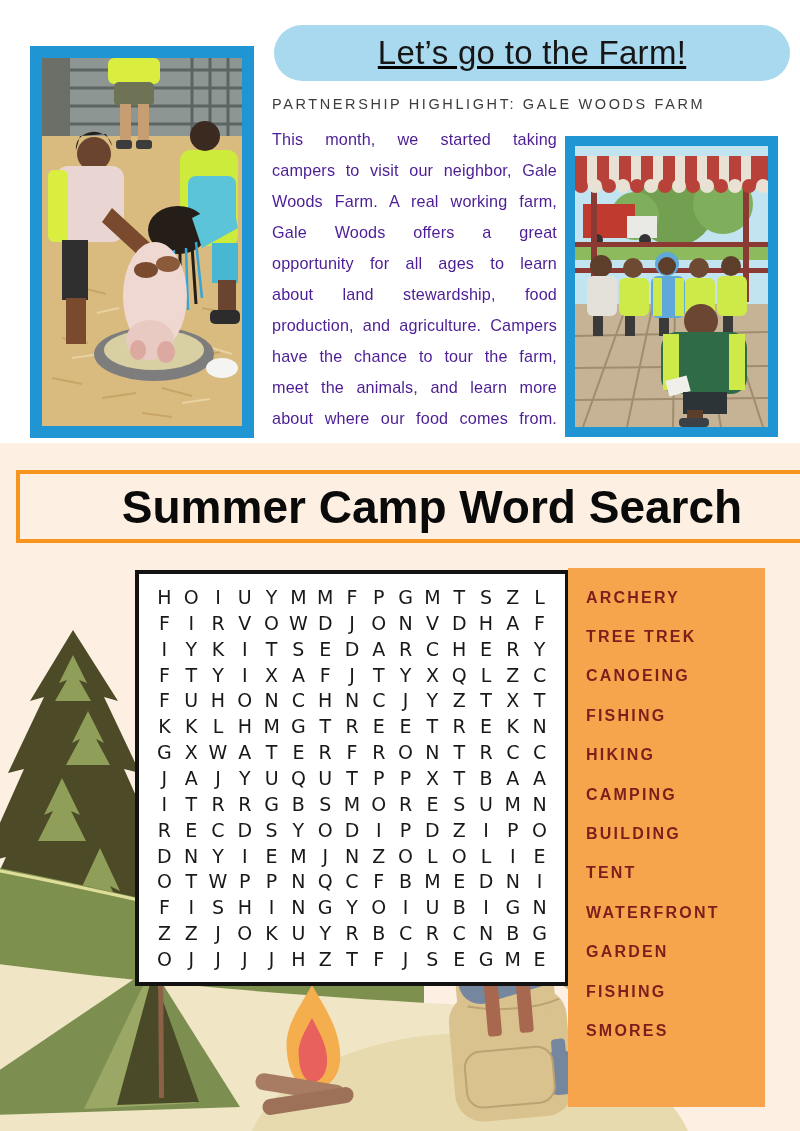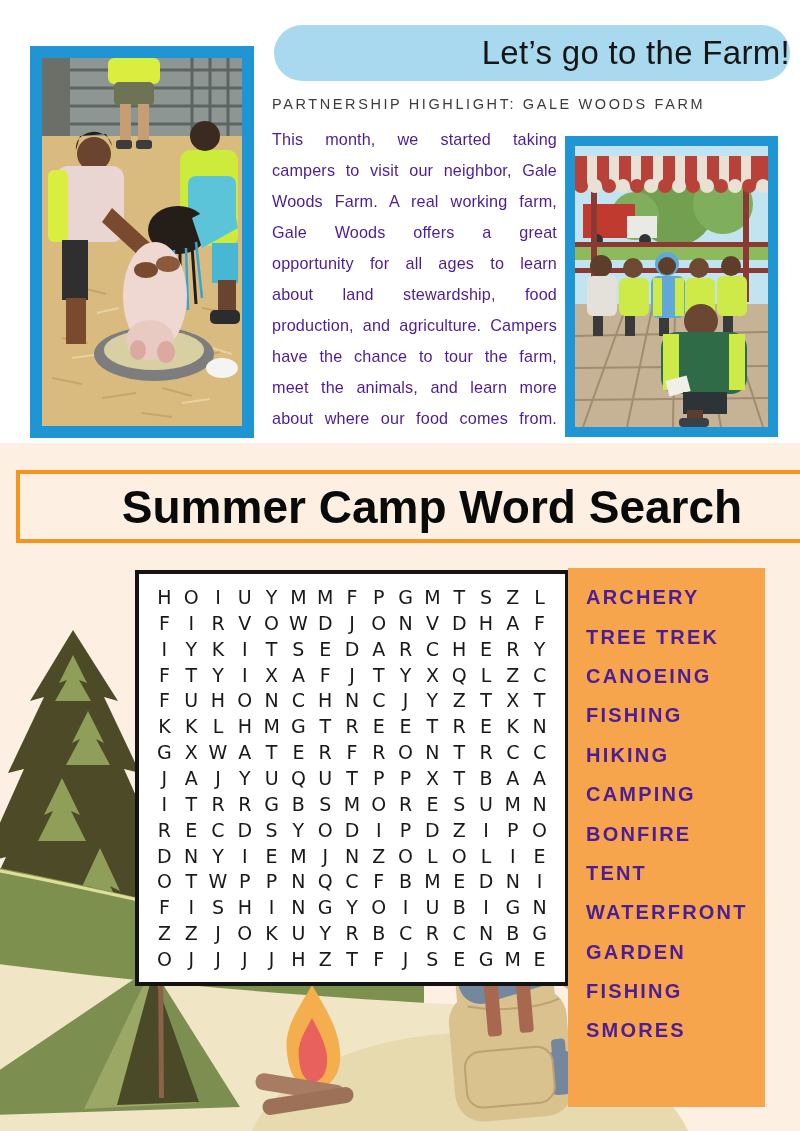--- a/index.html
+++ b/index.html
@@ -5,21 +5,21 @@
   html,body{margin:0;padding:0;background:#ffffff;}
   #page{position:relative;width:800px;height:1131px;overflow:hidden;background:#ffffff;
         font-family:"Liberation Sans",sans-serif;}
   
   .top{position:absolute;left:0;top:0;width:800px;height:443px;background:#ffffff;}
   .photo{position:absolute;background:var(--photo-frame,#2095d3);}
   .photo svg{display:block;background:#d9bb80;}
   .photo-left{left:30px;top:46px;padding:12px;}
   .photo-right{left:565px;top:136px;padding:10px;}
   .banner{position:absolute;left:274px;top:25px;width:516px;height:56px;border-radius:28px;
-          background:var(--banner-bg,#a9d9ee);display:flex;align-items:center;justify-content:flex-end;}
+          background:var(--banner-bg,#a9d9ee);display:flex;align-items:center;justify-content:center;text-decoration:underline;}
   .banner span{font-size:33px;color:#161616;letter-spacing:.3px;}
   .subtitle{position:absolute;left:272px;top:96px;margin:0;font-size:14.5px;font-weight:400;
             letter-spacing:2.6px;color:#3c3c3c;white-space:nowrap;}
   .body-text{position:absolute;left:272px;top:124px;width:285px;margin:0;font-size:16.2px;
              line-height:31px;letter-spacing:.15px;word-spacing:2px;text-align:justify;color:#4c1d95;}
   
   .bottom{position:absolute;left:0;top:443px;width:800px;height:688px;background:var(--section-bg,#fdf0e2);}
   .decor{position:absolute;left:0;top:0;z-index:1;pointer-events:none;}
   .title-box{position:absolute;left:16px;top:27px;width:760px;height:65px;z-index:2;
              border:4px solid var(--title-border,#f7941d);background:var(--section-bg,#fdf0e2);
@@ -27,22 +27,22 @@
   .title-box h1{margin:0;font-size:46px;font-weight:700;color:#0a0a0a;letter-spacing:0;}
   .grid-box{position:absolute;left:135px;top:127px;width:402px;height:388px;z-index:2;
             border:4px solid var(--grid-border,#111111);background:#ffffff;padding:10px 12px;
             box-sizing:content-box;display:grid;grid-template-rows:repeat(15,1fr);}
   .ws-row{display:grid;grid-template-columns:repeat(15,1fr);}
   .ws-cell{display:flex;align-items:center;justify-content:center;
            font-family:"DejaVu Sans",sans-serif;font-size:19px;color:#191919;}
   .word-panel{position:absolute;left:568px;top:125px;width:197px;height:539px;z-index:2;
               background:var(--panel-bg,#f6a54c);box-sizing:border-box;padding:10px 0 0 18px;
               display:flex;flex-direction:column;}
-  .word-item{height:39.4px;display:flex;align-items:center;font-weight:700;font-size:20px;
-             letter-spacing:2.2px;color:#4c1d95;}
+  .word-item{height:39.4px;display:flex;align-items:center;font-weight:700;font-size:16px;
+             letter-spacing:2.2px;color:#7f1d1d;}
 </style>
 </head>
 <body>
 
 <div id="page">
 
   <section class="top">
 
     <figure class="photo photo-left" style="margin:0;">
       <svg width="200" height="368" viewBox="0 0 200 368">
@@ -526,21 +526,21 @@
         </div>
       </div>
 
     <aside class="word-panel">
         <div class="word-item">ARCHERY</div>
         <div class="word-item">TREE TREK</div>
         <div class="word-item">CANOEING</div>
         <div class="word-item">FISHING</div>
         <div class="word-item">HIKING</div>
         <div class="word-item">CAMPING</div>
-        <div class="word-item">BONFIRE</div>
+        <div class="word-item">BUILDING</div>
         <div class="word-item">TENT</div>
         <div class="word-item">WATERFRONT</div>
         <div class="word-item">GARDEN</div>
         <div class="word-item">FISHING</div>
         <div class="word-item">SMORES</div>
       </aside>
   </section>
 </div>
 
 </body></html>

